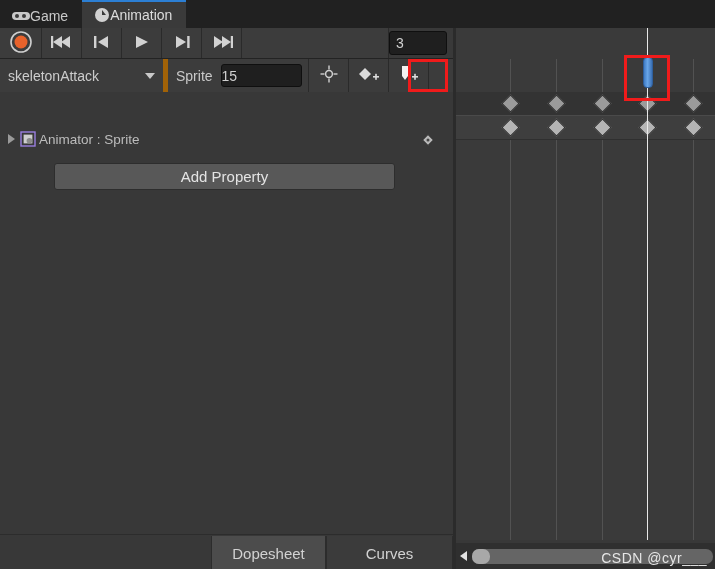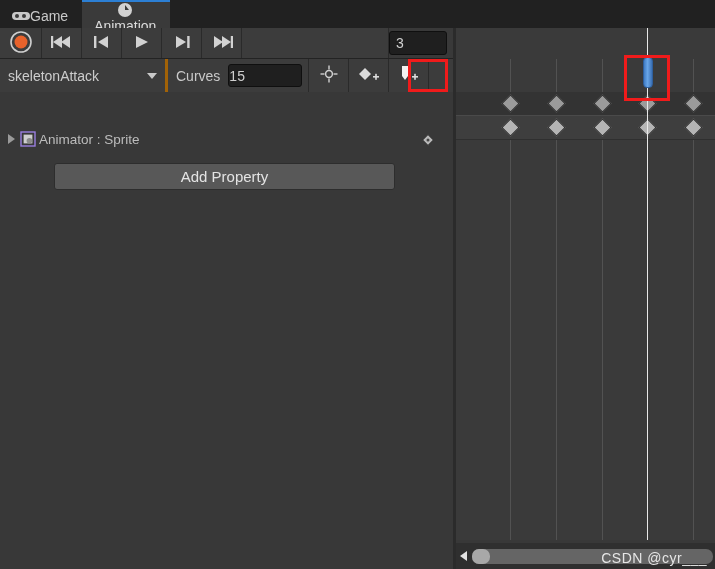--- a/index.html
+++ b/index.html
@@ -42,21 +42,20 @@
     color: #c9c9c9;
     position: relative;
   }
   .tab.inactive { background: #212121; }
   .tab.active {
     background: #3a3a3a;
     color: #dcdcdc;
     border-top: 2px solid #2b7bd1;
     height: 28px;
     padding-top: 0;
-    flex-direction: column;
   }
   .tab.active::after {
     content: "";
     position: absolute;
     left: 0; right: 0; top: -2px;
     height: 2px;
     background: #2c7fd4;
   }
   .tab-icon { display: inline-flex; align-items: center; }
 
@@ -111,21 +110,21 @@
     left: 0; top: 59px;
     width: 453px; height: 33px;
     background: #393939;
     display: flex;
     align-items: stretch;
     box-sizing: border-box;
   }
   .clip-dd {
     width: 168px;
     background: #3c3c3c;
-    border-right: 3px solid #a16207;
+    border-right: 5px solid #a16207;
     display: flex;
     align-items: center;
     padding: 0 8px;
     box-sizing: border-box;
     font-size: 14px;
     color: #cccccc;
     justify-content: space-between;
   }
   .caret {
     width: 0; height: 0;
@@ -439,21 +438,21 @@
     <div class="tb-spacer"></div>
     <div class="frame-field">3</div>
   </div>
 
   <div class="toolbar2">
     <div class="clip-dd">
       <span>skeletonAttack</span>
       <span class="caret"></span>
     </div>
     <div class="samples-wrap">
-      <span>Curves</span>
+      <span>Sprite</span>
       <span class="samples-field">15</span>
     </div>
     <div class="tb2-icon">
       <span>
         <svg width="18" height="18" viewBox="0 0 18 18">
           <circle cx="9" cy="9" r="3.4" fill="none" stroke="#cfcfcf" stroke-width="1.5"></circle>
           <rect x="8.3" y="0.5" width="1.4" height="4" fill="#cfcfcf"></rect>
           <rect x="8.3" y="13.5" width="1.4" height="4" fill="#cfcfcf"></rect>
           <rect x="0.5" y="8.3" width="4" height="1.4" fill="#cfcfcf"></rect>
           <rect x="13.5" y="8.3" width="4" height="1.4" fill="#cfcfcf"></rect>
@@ -529,20 +528,28 @@
         <div class="keyd light" style="left:140px; top:5px;"></div>
         <div class="keyd light" style="left:185px; top:5px;"></div>
         <div class="keyd light" style="left:231px; top:5px;"></div>
       </div>
     </div>
 
     <div class="playhead-line" style="left:191px; top:0;"></div>
     <div class="playhead-thumb" style="left:187px; top:29px;"></div>
   </div>
 
+  <div class="bottombar">
+    <div class="mode-tab sel" style="left:211px; width:115px;">
+      <span>Dopesheet</span>
+    </div>
+    <div class="mode-tab unsel" style="left:326px; width:127px;">
+      <span>Curves</span>
+    </div>
+  </div>
 
   <div class="scrollbar">
     <div class="sb-arrow">
       <svg width="10" height="12" viewBox="0 0 10 12">
         <path d="M8 1 L8 11 L1 6 Z" fill="#e2e2e2"></path>
       </svg>
     </div>
     <div class="sb-track">
       <div class="sb-thumb"></div>
       <div class="watermark">CSDN @cyr___</div>

